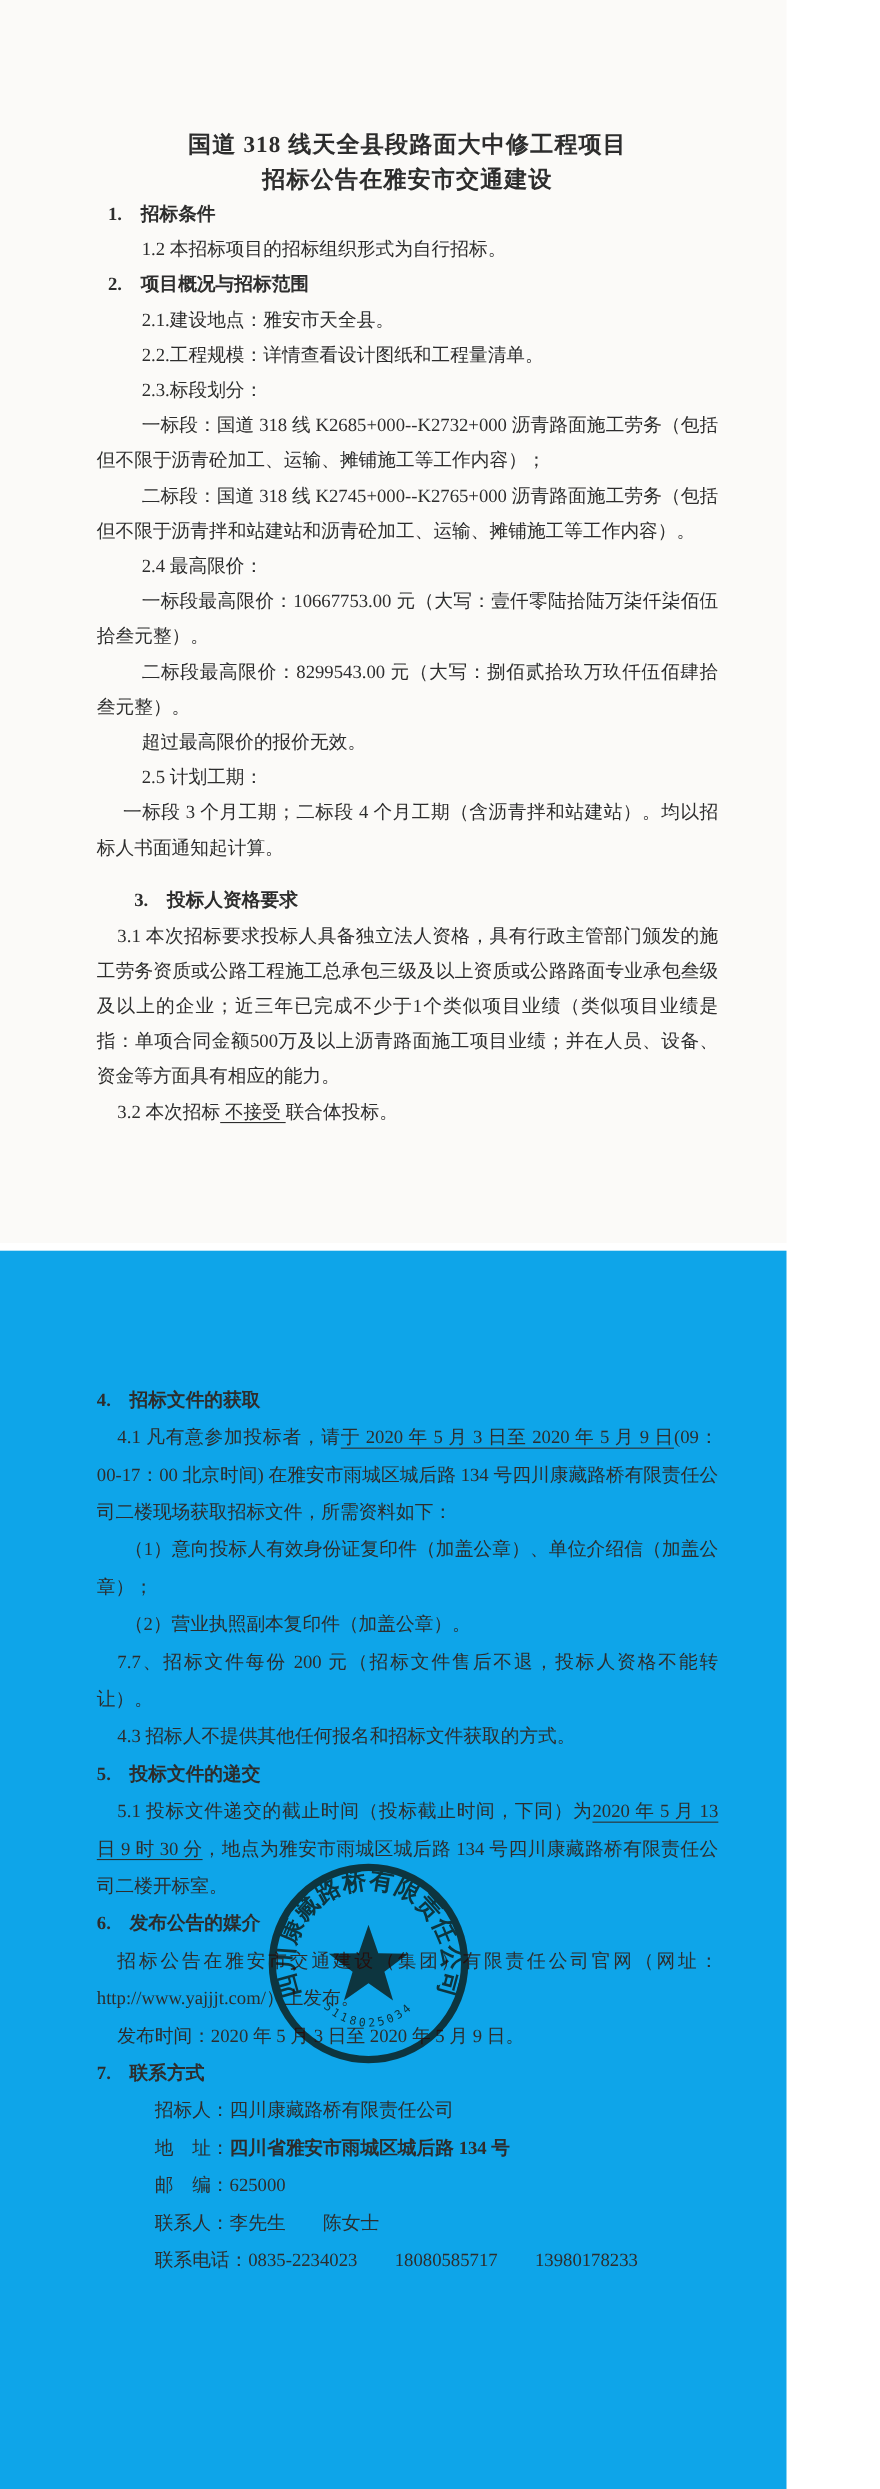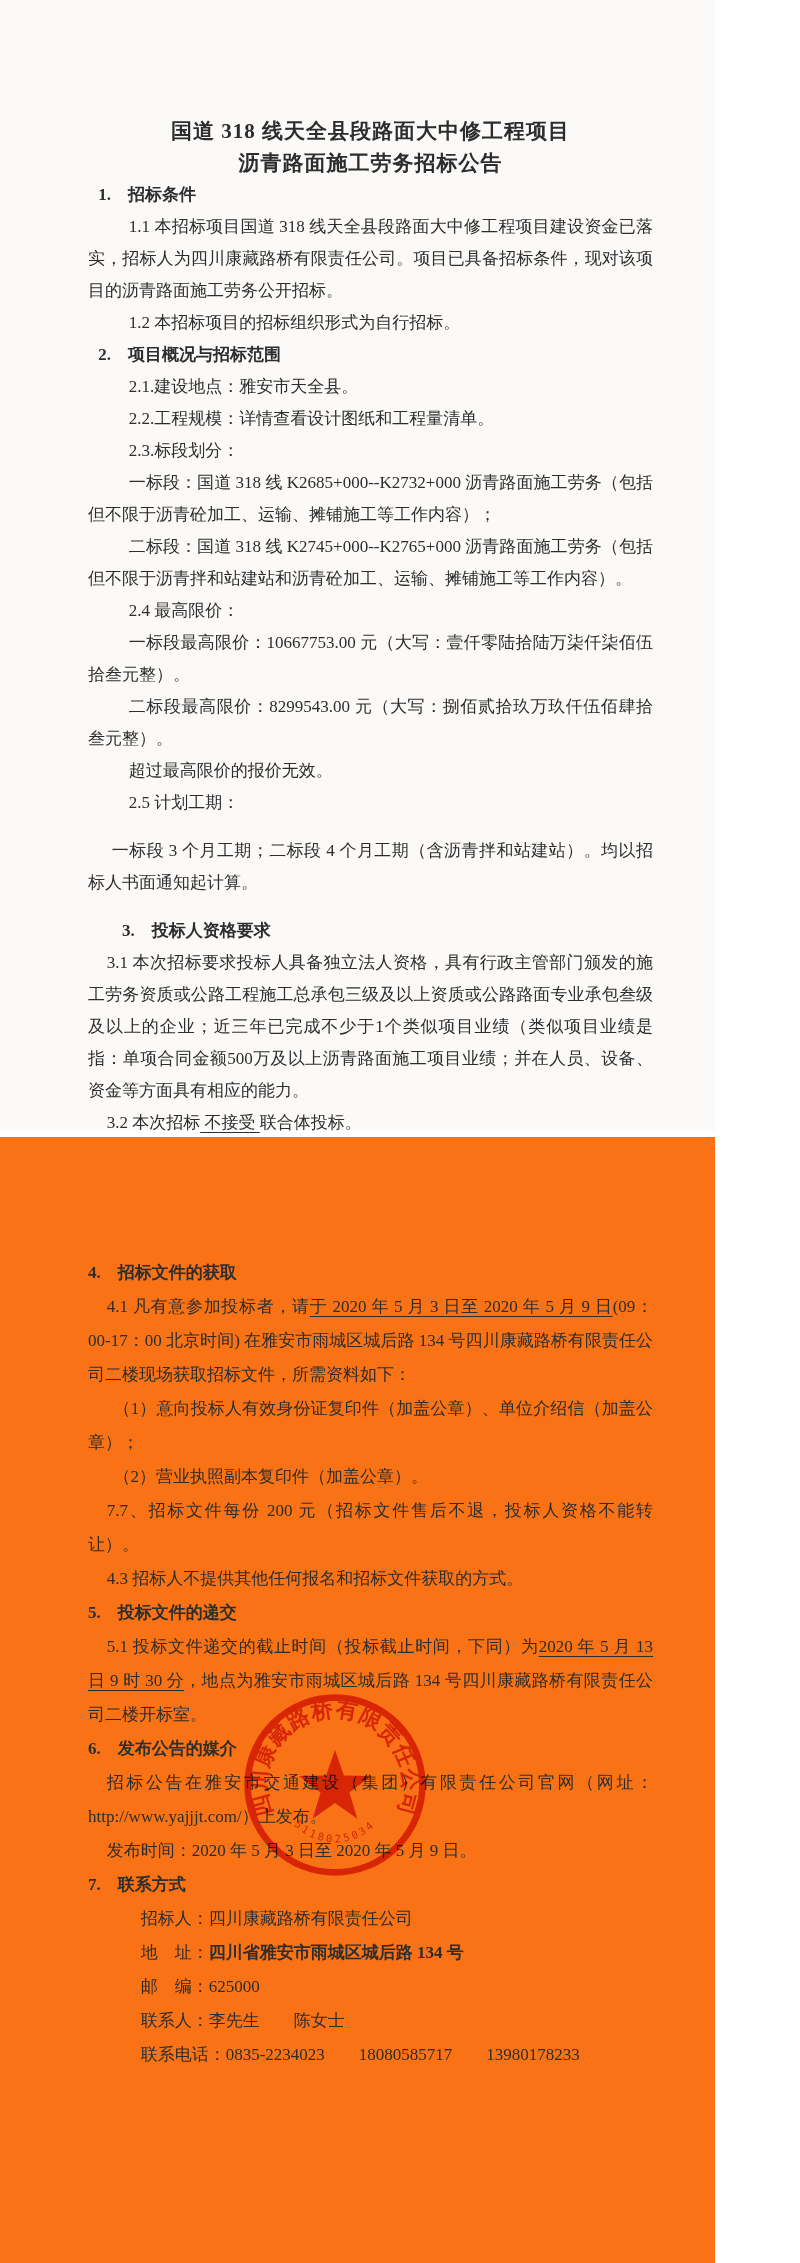--- a/index.html
+++ b/index.html
@@ -1,49 +1,48 @@
 <!DOCTYPE html>
 <html><head>
 <meta charset="utf-8">
 <style>
   html,body{margin:0;padding:0;background:#ffffff;}
   body{width:800px;height:2263px;overflow:hidden;position:relative;
        font-family:"Liberation Serif","DejaVu Serif",serif;color:#2d2d2d;}
   .page{width:715px;box-sizing:border-box;}
   .page1{background:#fbfaf8;height:1130px;padding:115px 62px 0 88px;}
   .page-gap{height:7px;background:#ffffff;}
-  .page2{background:#f97316;height:1126px;padding:119px 62px 0 88px;position:relative;}
+  .page2{background:#0ea5e9;height:1126px;padding:119px 62px 0 88px;position:relative;}
   .title{text-align:center;font-weight:bold;font-size:21px;line-height:42px;letter-spacing:1px;margin:0;}
   p{margin:0;font-size:17px;text-align:justify;}
   .page1 p{line-height:32px;}
   .page2 p{line-height:34px;}
   .h{font-weight:bold;}
   .i06{text-indent:0.6em;}
   .i11{text-indent:1.1em;}
-  .i14{text-indent:1.4em;margin-top:16px;}
+  .i14{text-indent:1.4em;}
   .i15{text-indent:1.5em;}
   .i2{text-indent:2em;}
   .i24{text-indent:2.4em;}
   .mt16{margin-top:16px;}
   .contact{margin-left:3.1em;text-align:left;}
   .bold-val{font-weight:bold;}
   .uline{text-decoration:underline;text-underline-offset:4px;}
   .date-line{text-align:right;margin-top:69px;padding-right:16px;}
   .stamp{position:absolute;left:240px;top:553px;width:190px;height:190px;
          opacity:0.88;mix-blend-mode:multiply;pointer-events:none;}
 </style>
 </head>
 <body>
 
 <div class="page page1">
   <p class="title">国道 318 线天全县段路面大中修工程项目</p>
-  <p class="title">沥青路面施工劳务招标公告</p>
+  <p class="title">招标公告在雅安市交通建设</p>
 
   <p class="h i06">1.　招标条件</p>
-  <p class="i24">1.1 本招标项目国道 318 线天全县段路面大中修工程项目建设资金已落实，招标人为四川康藏路桥有限责任公司。项目已具备招标条件，现对该项目的沥青路面施工劳务公开招标。</p>
   <p class="i24">1.2 本招标项目的招标组织形式为自行招标。</p>
 
   <p class="h i06">2.　项目概况与招标范围</p>
   <p class="i24">2.1.建设地点：雅安市天全县。</p>
   <p class="i24">2.2.工程规模：详情查看设计图纸和工程量清单。</p>
   <p class="i24">2.3.标段划分：</p>
   <p class="i24">一标段：国道 318 线 K2685+000--K2732+000 沥青路面施工劳务（包括但不限于沥青砼加工、运输、摊铺施工等工作内容）；</p>
   <p class="i24">二标段：国道 318 线 K2745+000--K2765+000 沥青路面施工劳务（包括但不限于沥青拌和站建站和沥青砼加工、运输、摊铺施工等工作内容）。</p>
   <p class="i24">2.4 最高限价：</p>
   <p class="i24">一标段最高限价：10667753.00 元（大写：壹仟零陆拾陆万柒仟柒佰伍拾叁元整）。</p>

